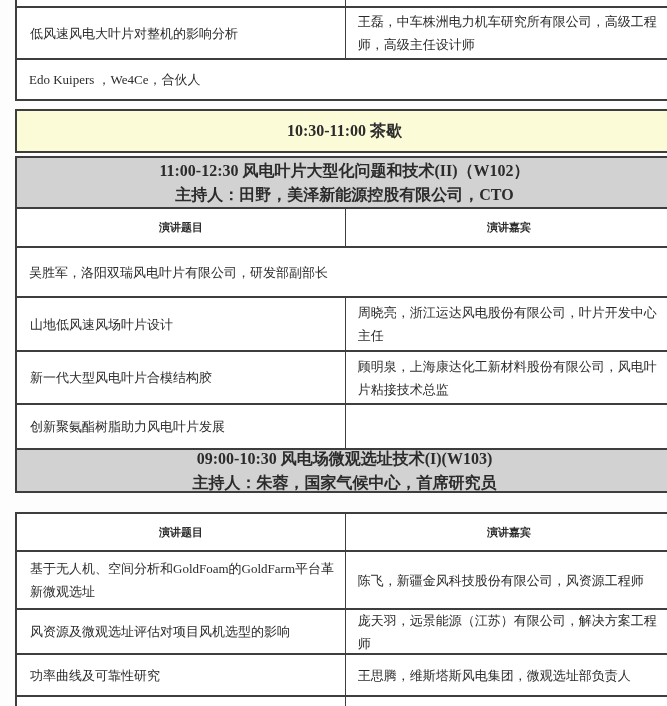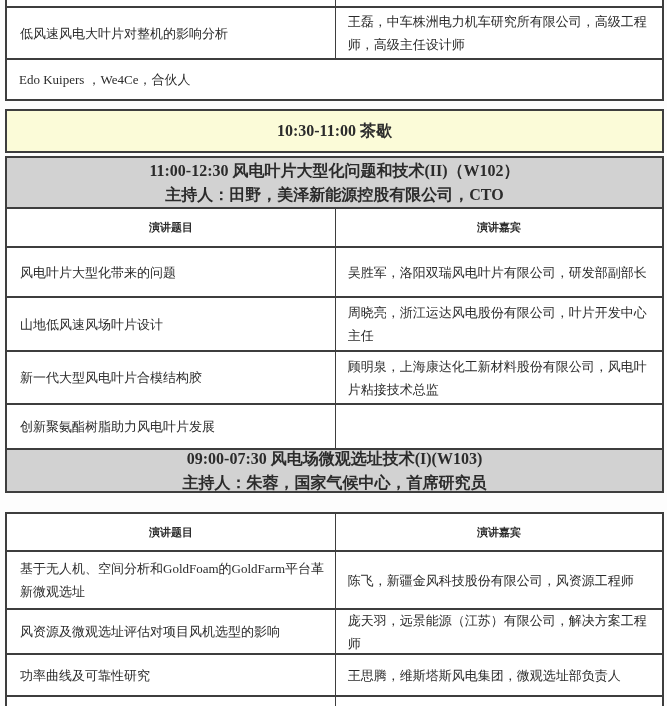--- a/index.html
+++ b/index.html
@@ -5,21 +5,21 @@
   :root{
     --border:#3e3e3e;
     --text:#2b2b2b;
     --yellow:#fbfbd8;
     --gray:#d2d2d2;
     --bg:#fdfdfd;
   }
   *{box-sizing:border-box;margin:0;padding:0;}
   html,body{width:667px;height:706px;overflow:hidden;background:var(--bg);
     font-family:"Liberation Serif","DejaVu Serif",serif;color:var(--text);}
-  .page{position:relative;width:667px;height:626px;padding-left:5px;}
+  .page{position:relative;width:667px;height:626px;padding-left:15px;}
   .tbl{width:659px;border-left:2px solid var(--border);border-right:2px solid var(--border);}
   .bt{border-top:2px solid var(--border);}
   .tr{display:flex;border-bottom:2px solid var(--border);background:#fff;}
   .td{display:flex;align-items:center;font-size:13px;line-height:23px;}
   .td.left{width:50.2%;border-right:1.5px solid var(--border);padding:4px 8px 4px 13px;}
   .td.right{width:49.8%;padding:4px 6px 4px 12px;}
   .hdr .td{justify-content:center;font-weight:bold;font-size:11px;padding:4px;}
   .banner{display:flex;flex-direction:column;justify-content:center;align-items:center;
     text-align:center;font-weight:bold;font-size:16px;line-height:24px;}
   .banner-yellow{width:659px;height:44px;background:var(--yellow);
@@ -65,36 +65,35 @@
   <div class="tbl bt">
     <div class="tr banner banner-gray h51">
       <span>11:00-12:30  风电叶片大型化问题和技术(II)（W102）</span>
       <span>主持人：田野，美泽新能源控股有限公司，CTO</span>
     </div>
     <div class="tr hdr h39">
       <div class="td left">演讲题目</div>
       <div class="td right">演讲嘉宾</div>
     </div>
     <div class="tr h50">
-      <div class="td left">风电叶片大型化带来的问题</div>
       <div class="td right">吴胜军，洛阳双瑞风电叶片有限公司，研发部副部长</div>
     </div>
     <div class="tr h54">
       <div class="td left">山地低风速风场叶片设计</div>
       <div class="td right">周晓亮，浙江运达风电股份有限公司，叶片开发中心主任</div>
     </div>
     <div class="tr h53">
       <div class="td left">新一代大型风电叶片合模结构胶</div>
       <div class="td right">顾明泉，上海康达化工新材料股份有限公司，风电叶片粘接技术总监</div>
     </div>
     <div class="tr h45">
       <div class="td left">创新聚氨酯树脂助力风电叶片发展</div>
     </div>
     <div class="tr banner banner-gray h43">
-      <span>09:00-07:30 风电场微观选址技术(I)(W103)</span>
+      <span>09:00-10:30 风电场微观选址技术(I)(W103)</span>
       <span>主持人：朱蓉，国家气候中心，首席研究员</span>
     </div>
   </div>
 
   <div class="gap" style="height:19px"></div>
 
   <div class="tbl bt">
     <div class="tr hdr h38">
       <div class="td left">演讲题目</div>
       <div class="td right">演讲嘉宾</div>

